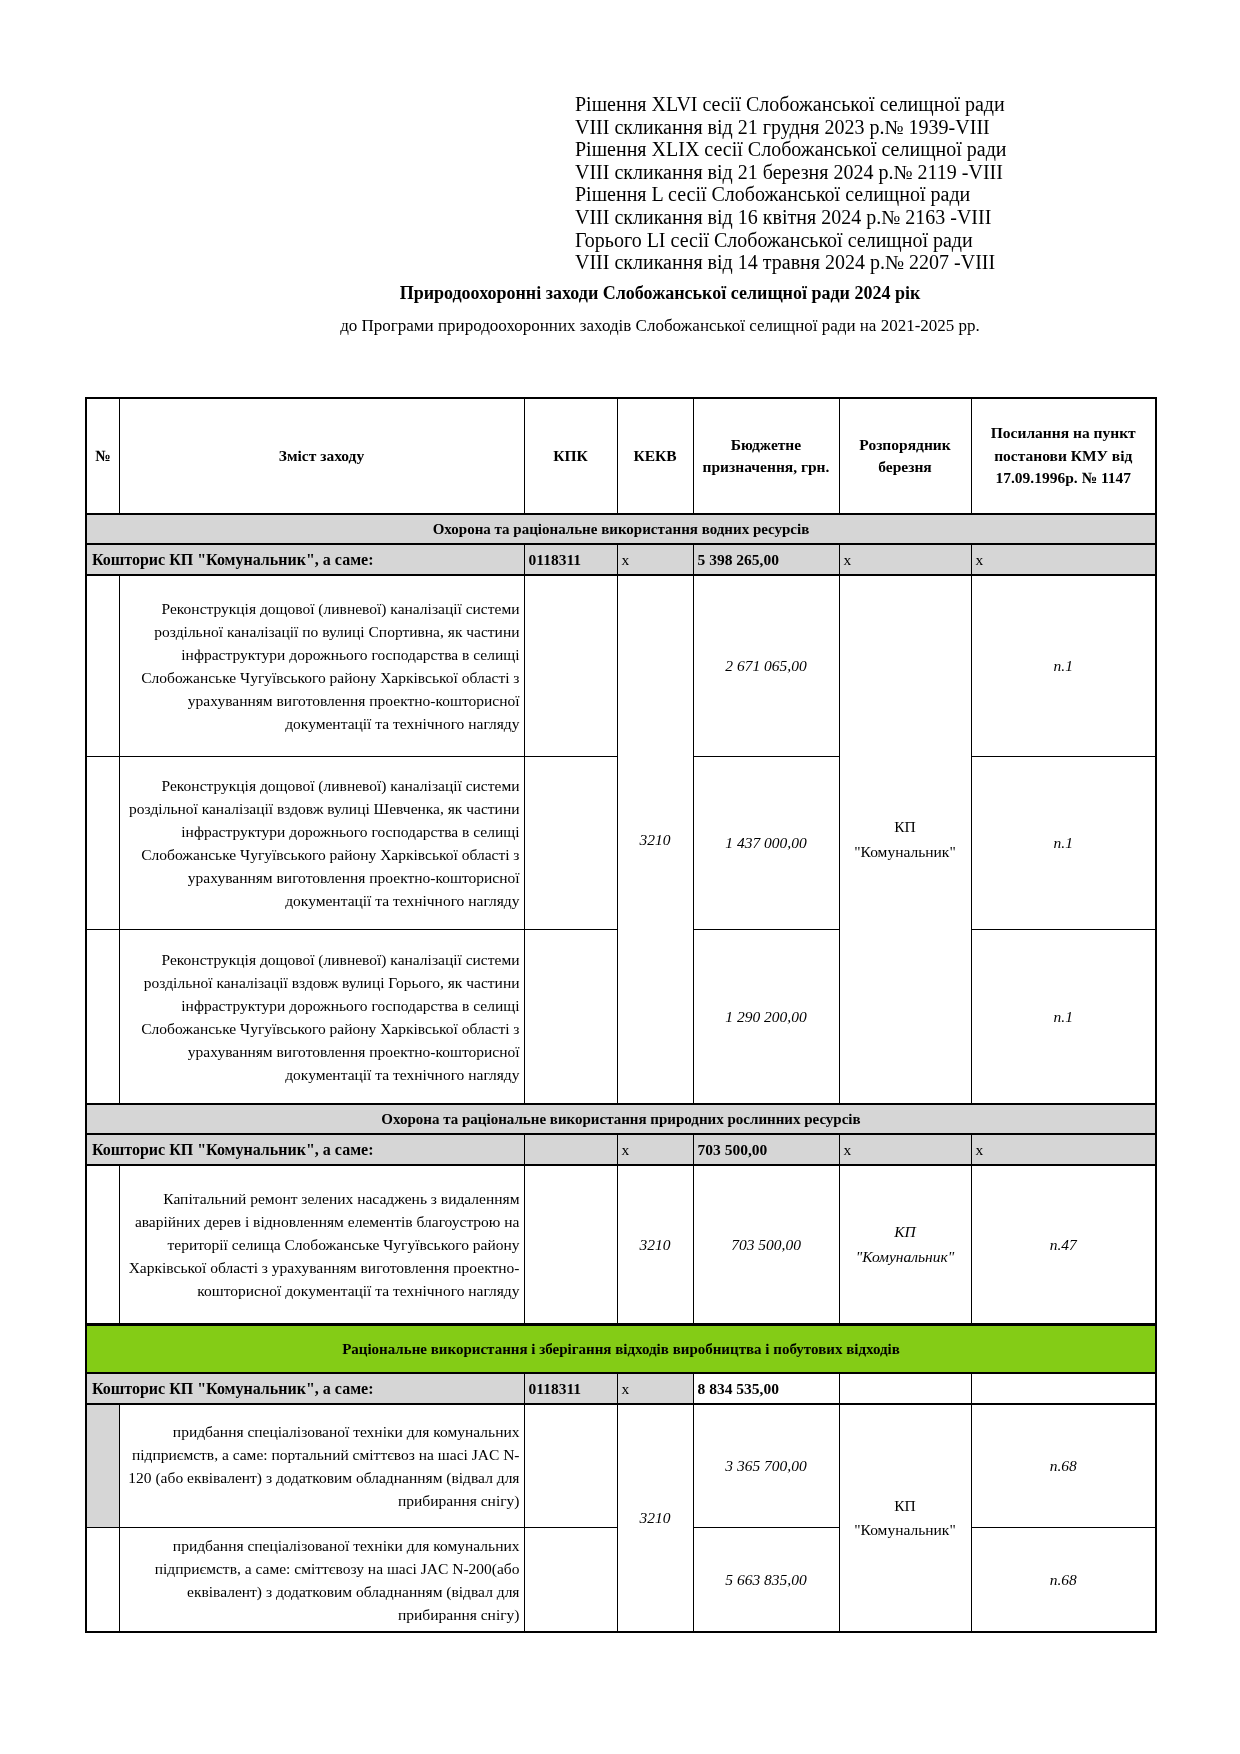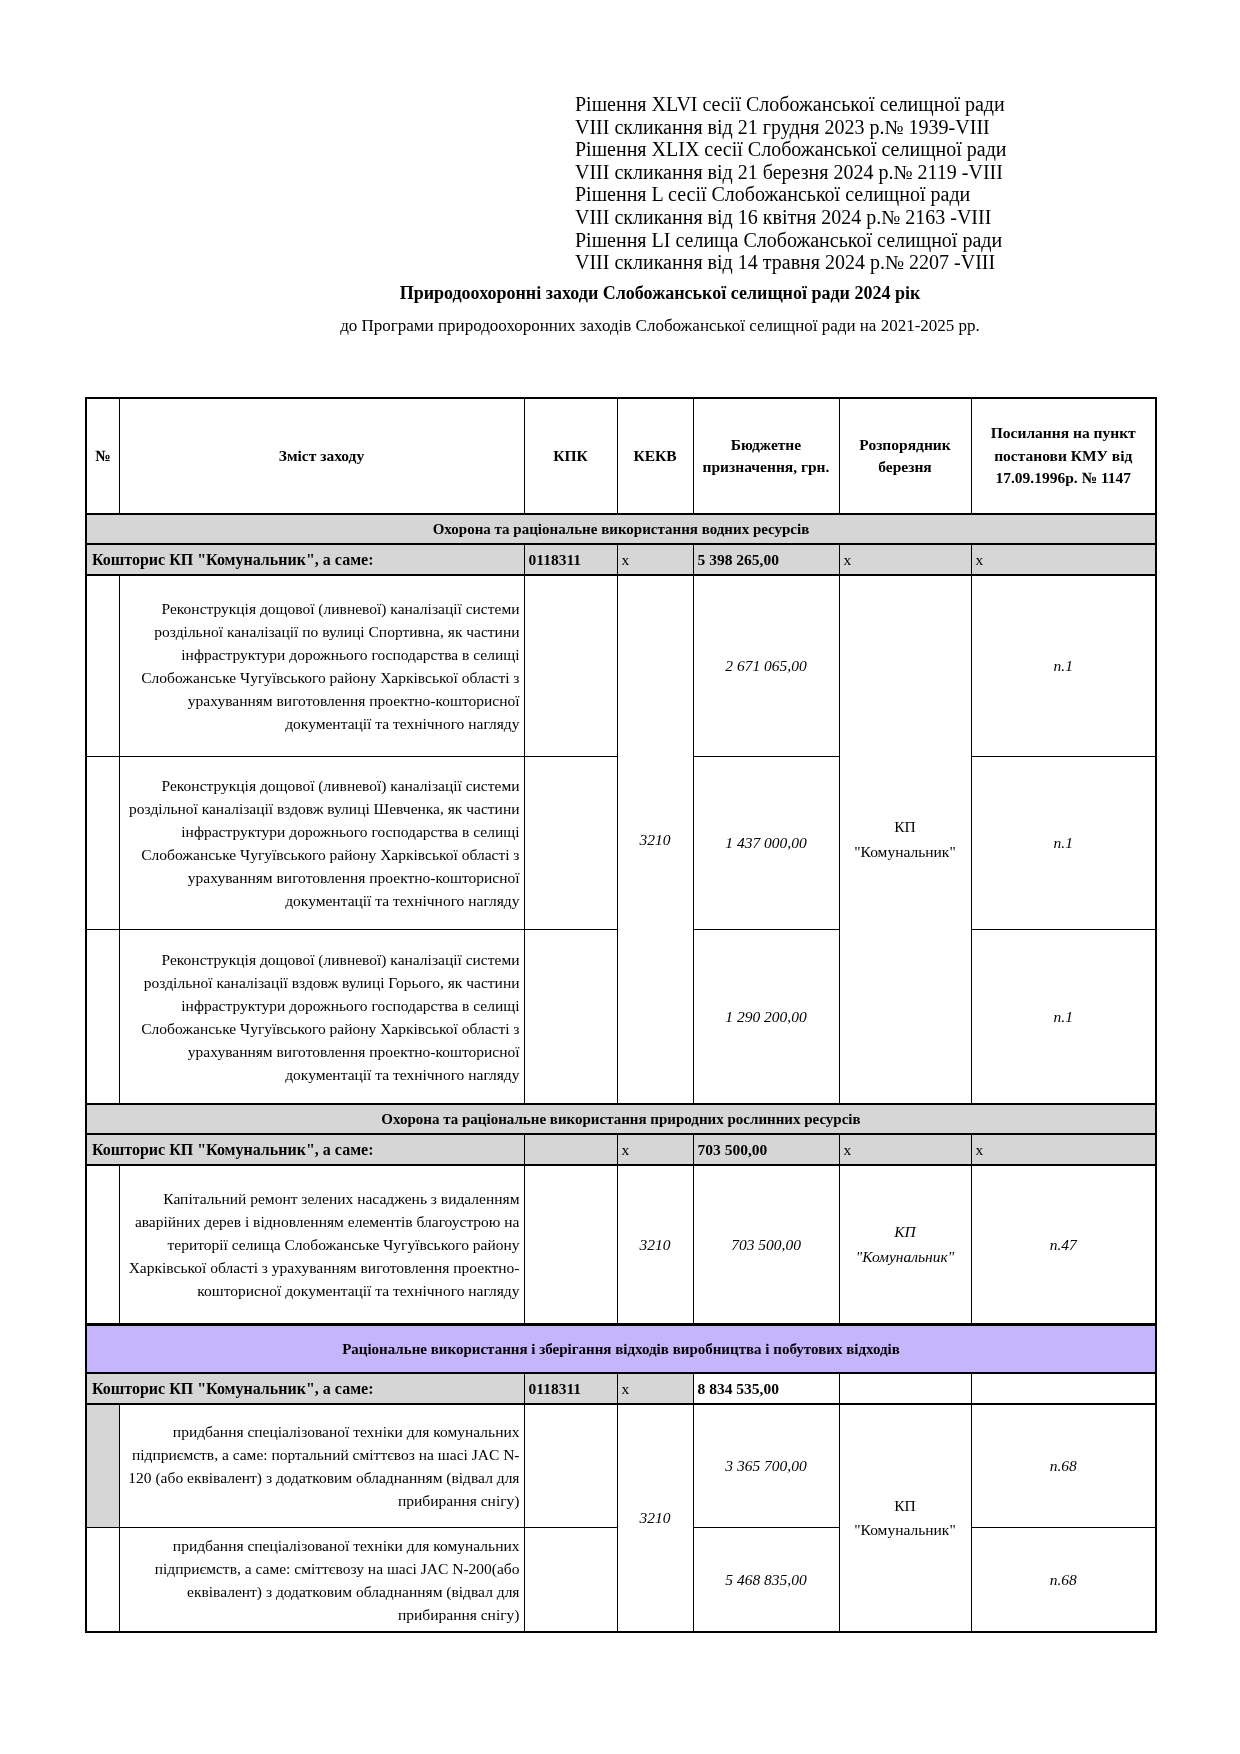--- a/index.html
+++ b/index.html
@@ -42,21 +42,21 @@
     line-height: 1.45;
     border-bottom-width: 2px;
   }
 
   tr.section td {
     height: 26px;
     background: #d6d6d6;
     text-align: center; font-weight: bold; font-size: 15px;
     border-top-width: 2px; border-bottom-width: 2px;
   }
-  tr.section.s3 td { background: #c4b5fd; height: 44px; border-top-width: 3px; text-align: center; }
+  tr.section.s3 td { background: #84cc16; height: 44px; border-top-width: 3px; text-align: center; }
 
   tr.estimate td { height: 27px; border-bottom-width: 2px; text-align: left; }
   tr.estimate td.gray { background: #d6d6d6; }
   tr.estimate td.est-label { text-align: left; font-weight: bold; font-size: 16px; padding-left: 5px; }
   .bold { font-weight: bold; }
 
   td.txt {
     text-align: right;
     padding: 3px 8px 3px 7px;
     font-size: 16px;
@@ -81,21 +81,21 @@
 
 <div class="page">
 
   <div class="refs">
     <div>Рішення XLVI сесії Слобожанської селищної ради</div>
     <div>VIII скликання  від 21 грудня 2023 р.№  1939-VIII</div>
     <div>Рішення XLIX сесії Слобожанської селищної ради</div>
     <div>VIII скликання  від 21  березня 2024 р.№ 2119 -VIII</div>
     <div>Рішення L сесії Слобожанської селищної ради</div>
     <div>VIII скликання  від 16 квітня 2024 р.№ 2163  -VIII</div>
-    <div>Рішення LI селища Слобожанської селищної ради</div>
+    <div>Горього LI сесії Слобожанської селищної ради</div>
     <div>VIII скликання  від 14 травня 2024 р.№ 2207 -VIII</div>
   </div>
 
   <div class="doc-title">Природоохоронні заходи Слобожанської селищної ради 2024 рік</div>
   <div class="doc-subtitle">до Програми природоохоронних заходів Слобожанської селищної ради на 2021-2025 рр.</div>
 
   <table class="measures">
     <colgroup>
       <col style="width:33px">
         <col style="width:405px">
@@ -190,19 +190,19 @@
       <td></td>
       <td class="c" rowspan="2">3210</td>
       <td class="c">3 365 700,00</td>
       <td class="mgr-top pad-sm" rowspan="2">КП "Комунальник"</td>
       <td class="c">п.68</td>
     </tr>
     <tr class="r6">
       <td class="num-col"></td>
       <td class="txt">придбання спеціалізованої техніки  для комунальних підприємств, а саме: сміттєвозу на шасі JAC N-200(або еквівалент) з додатковим обладнанням (відвал для прибирання снігу)</td>
       <td></td>
-      <td class="c">5 468 835,00</td>
+      <td class="c">5 663 835,00</td>
       <td class="c">п.68</td>
     </tr>
   </tbody>
     </table>
 
 </div>
 
 </body></html>

